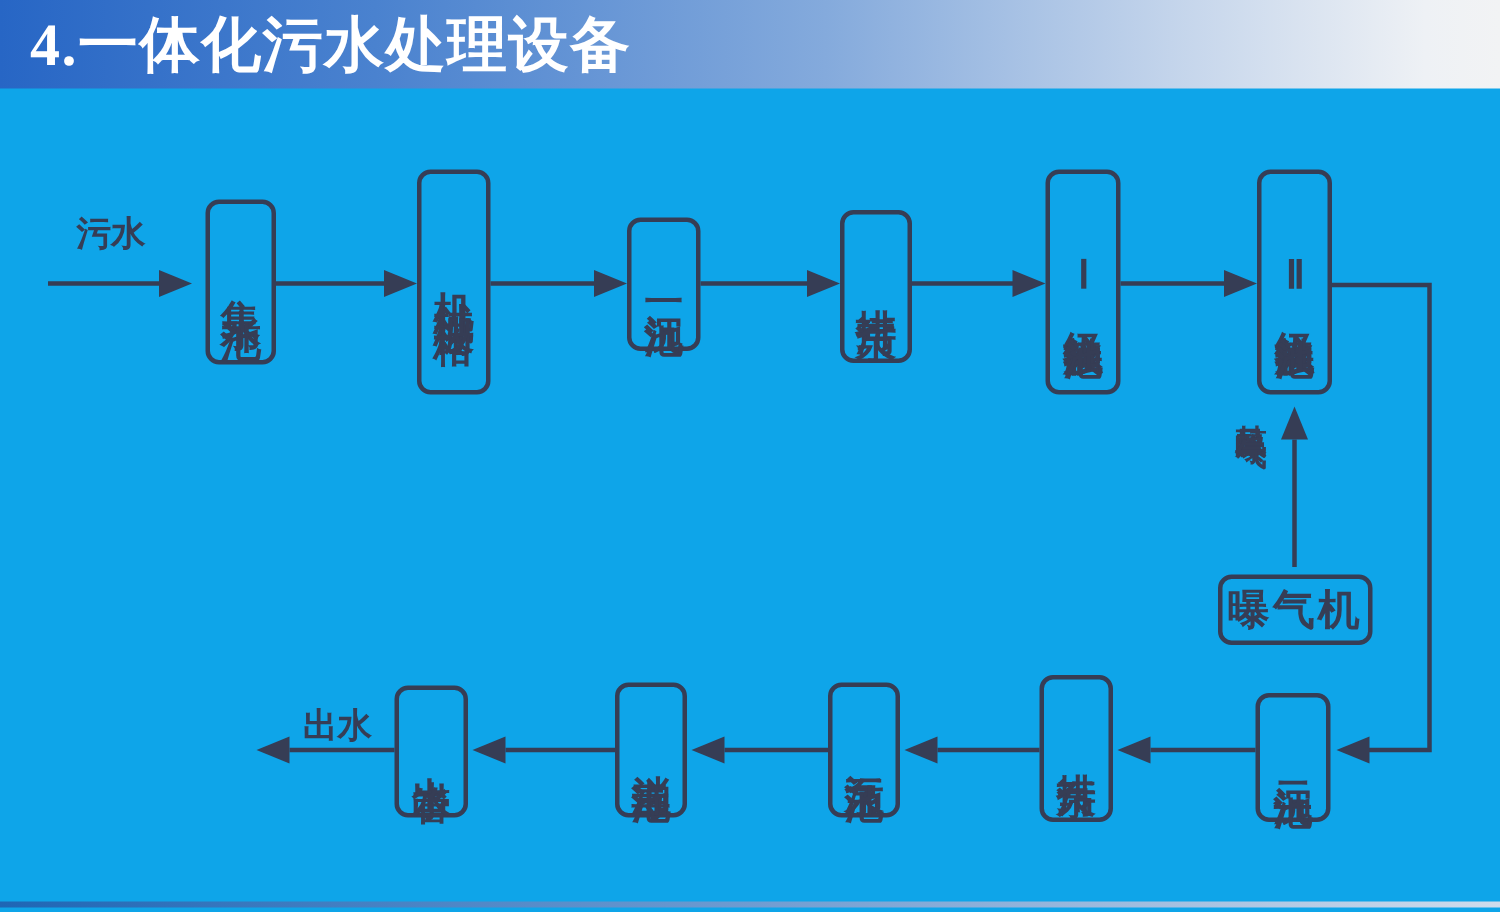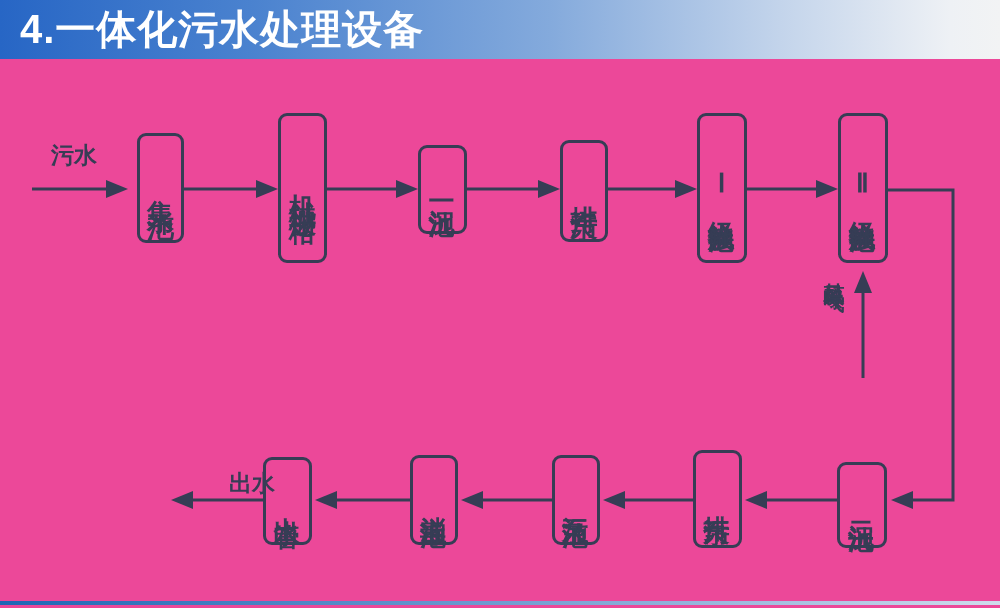--- a/index.html
+++ b/index.html
@@ -1,19 +1,19 @@
 <!DOCTYPE html>
 <html><head>
 <meta charset="utf-8">
 <style>
   html,body { margin:0; padding:0; }
   .stage {
     position:relative; width:1000px; height:608px;
-    background:#ec4899; overflow:hidden;
-    font-family:Liberation Sans, sans-serif;
+    background:#0ea5e9; overflow:hidden;
+    font-family:Liberation Serif, serif;
   }
   .title-bar {
     position:absolute; left:0; top:0; width:1000px; height:59px;
     background:linear-gradient(90deg,#2766c5 0%,#4a82cf 25%,#84aadc 55%,#c3d4eb 78%,#eef1f5 95%,#f2f3f4 100%);
     display:flex; align-items:center;
   }
   .title-text {
     color:#ffffff; font-size:40px; font-weight:bold;
     padding-left:20px; letter-spacing:1px; white-space:nowrap;
   }
@@ -104,30 +104,31 @@
       <line x1="263" y1="500" x2="193" y2="500"></line>
       <polygon points="171,500 193,491 193,509" fill="#363d55" stroke="none"></polygon>
     </g>
     <g>
       <line x1="863" y1="378" x2="863" y2="293"></line>
       <polygon points="863,271 854,293 872,293" fill="#363d55" stroke="none"></polygon>
     </g>
   </svg>
 
   <div class="flow-label" style="left:42px; top:140px; width:64px;">污水</div>
-  <div class="flow-label" style="left:194px; top:468px; width:62px;margin-left:27px;">出水</div>
+  <div class="flow-label" style="left:194px; top:468px; width:62px;">出水</div>
   <div class="v-label" style="left:820px; top:266px; height:104px;">鼓风曝气</div>
 
   <div class="node v ls7" style="left:137px; top:133px; width:47px; height:110px;">集水池</div>
   <div class="node v ls8" style="left:278px; top:113px; width:49px; height:150px;">机械栅格</div>
   <div class="node v ls2" style="left:418px; top:145px; width:49px; height:89px;">一沉池</div>
   <div class="node v ls5" style="left:560px; top:140px; width:48px; height:102px;">排污泵</div>
   <div class="node v ls2" style="left:697px; top:113px; width:50px; height:150px;">Ⅰ级接触池</div>
   <div class="node v ls2" style="left:838px; top:113px; width:50px; height:150px;">Ⅱ级接触池</div>
 
+  <div class="node h" style="left:812px; top:383px; width:103px; height:47px;">曝气机</div>
 
   <div class="node v ls2" style="left:837px; top:462px; width:50px; height:86px;">二沉池</div>
   <div class="node v" style="left:693px; top:450px; width:49px; height:98px;">排污泵</div>
   <div class="node v" style="left:552px; top:455px; width:48px; height:90px;">污泵池</div>
   <div class="node v" style="left:410px; top:455px; width:48px; height:90px;">消毒池</div>
   <div class="node v" style="left:263px; top:457px; width:49px; height:88px;">出水管</div>
 
   <div class="bottom-bar"></div>
 </div>
 

